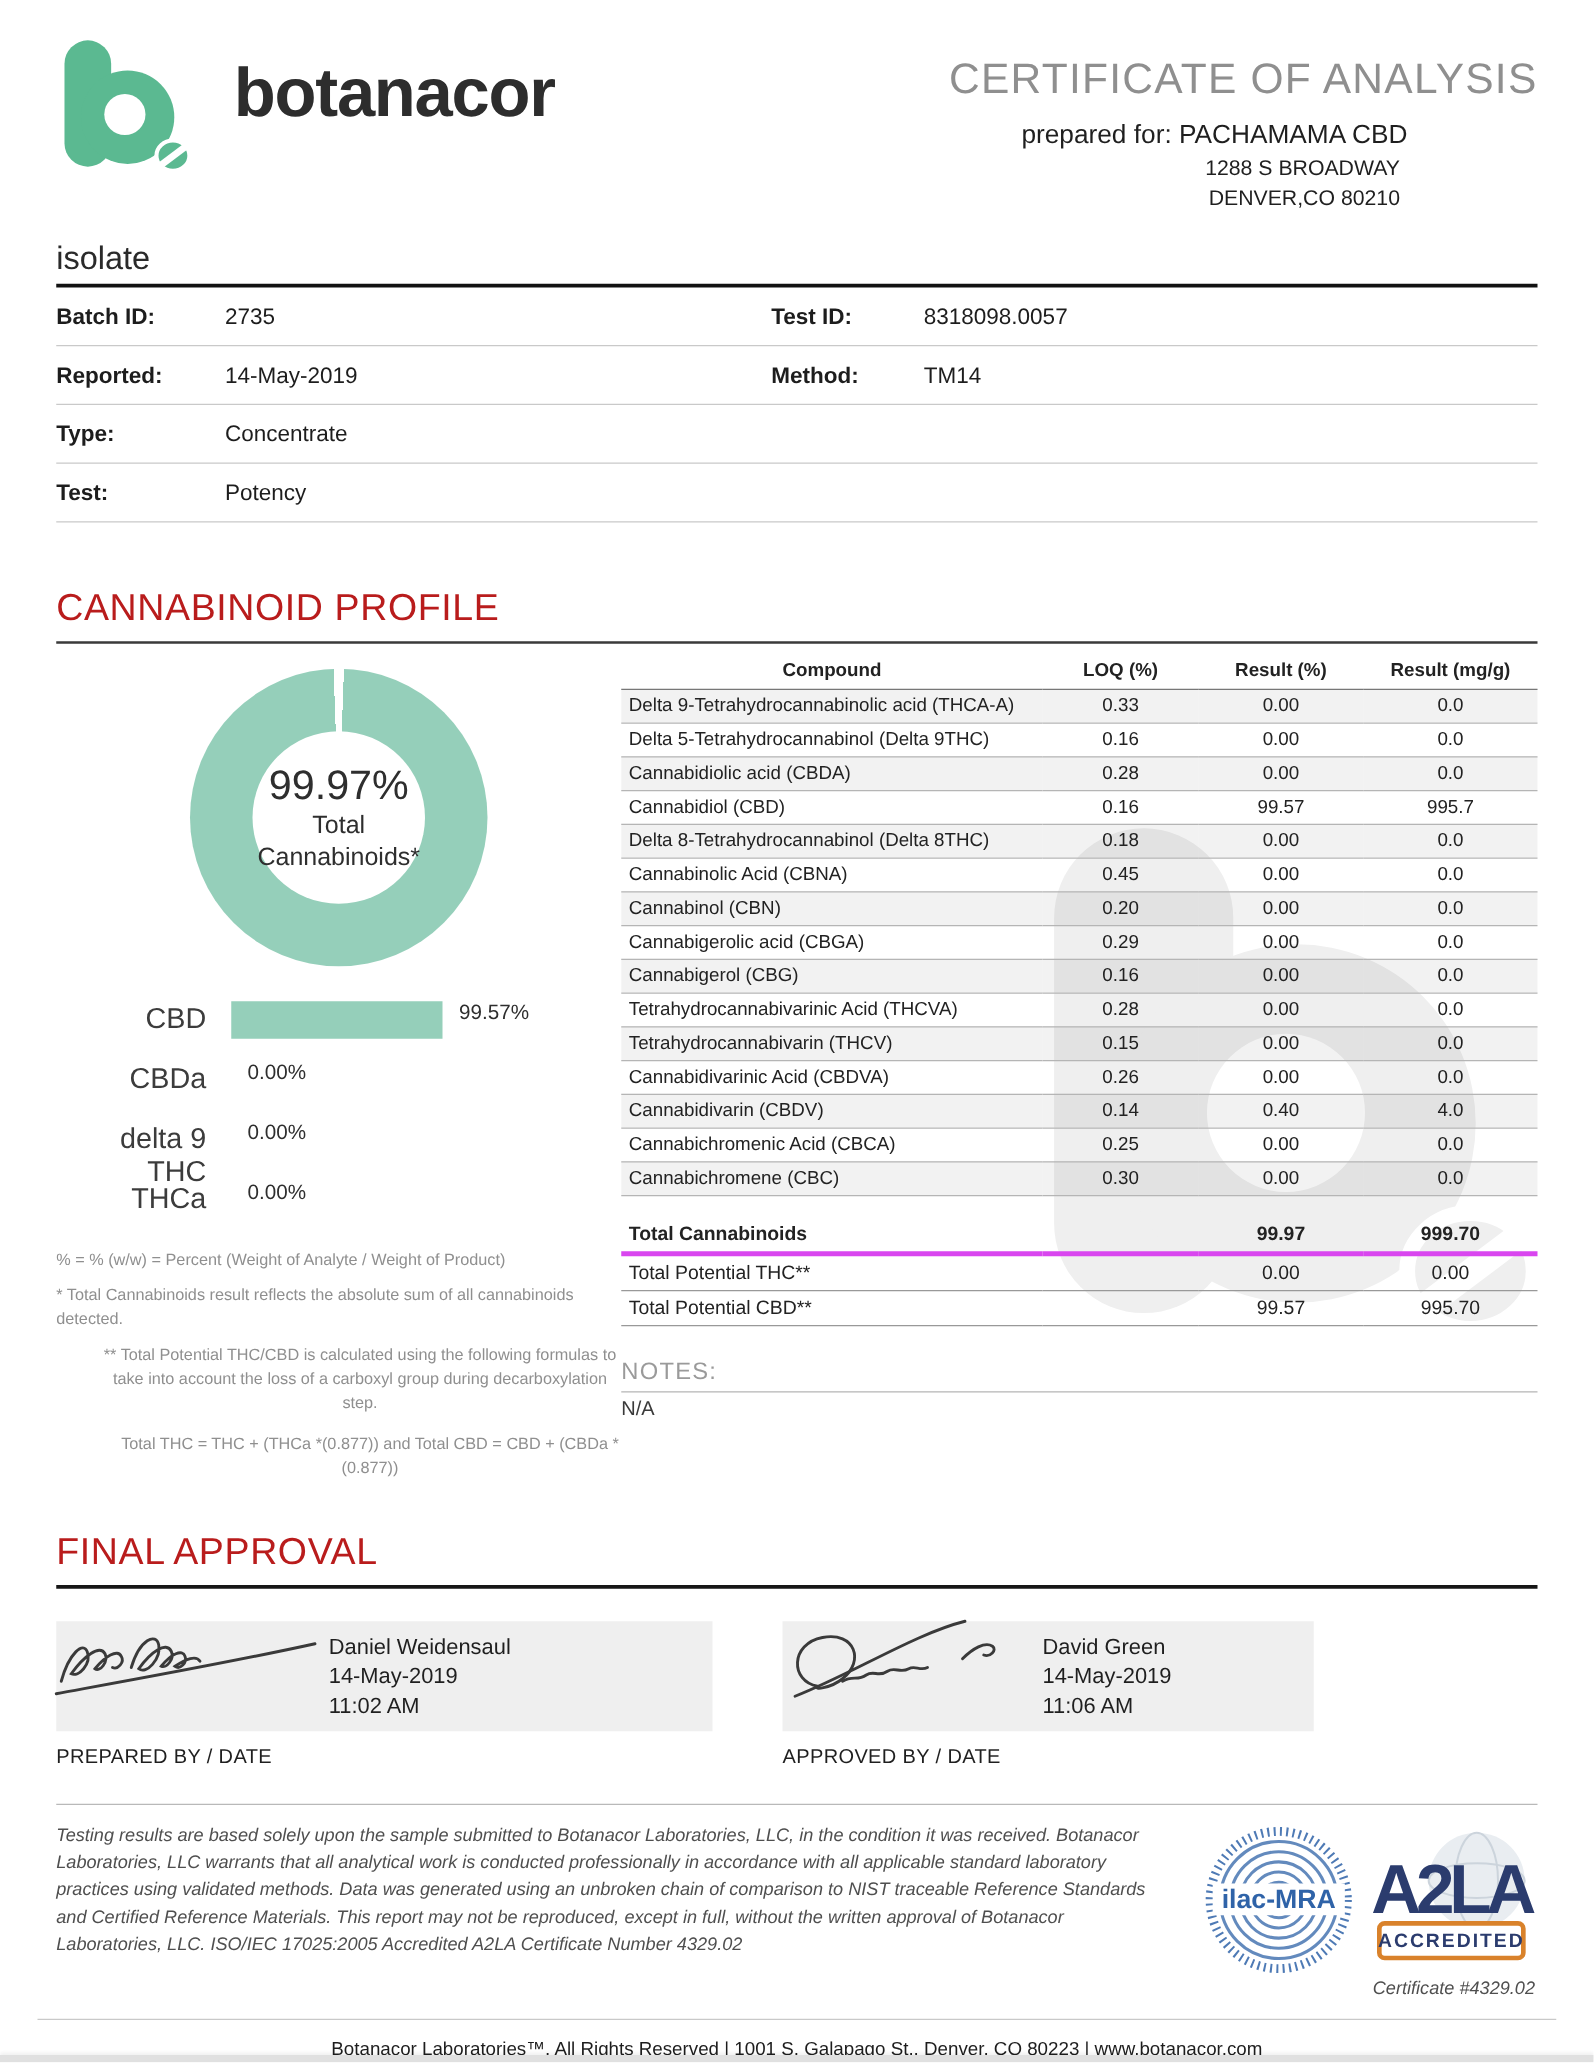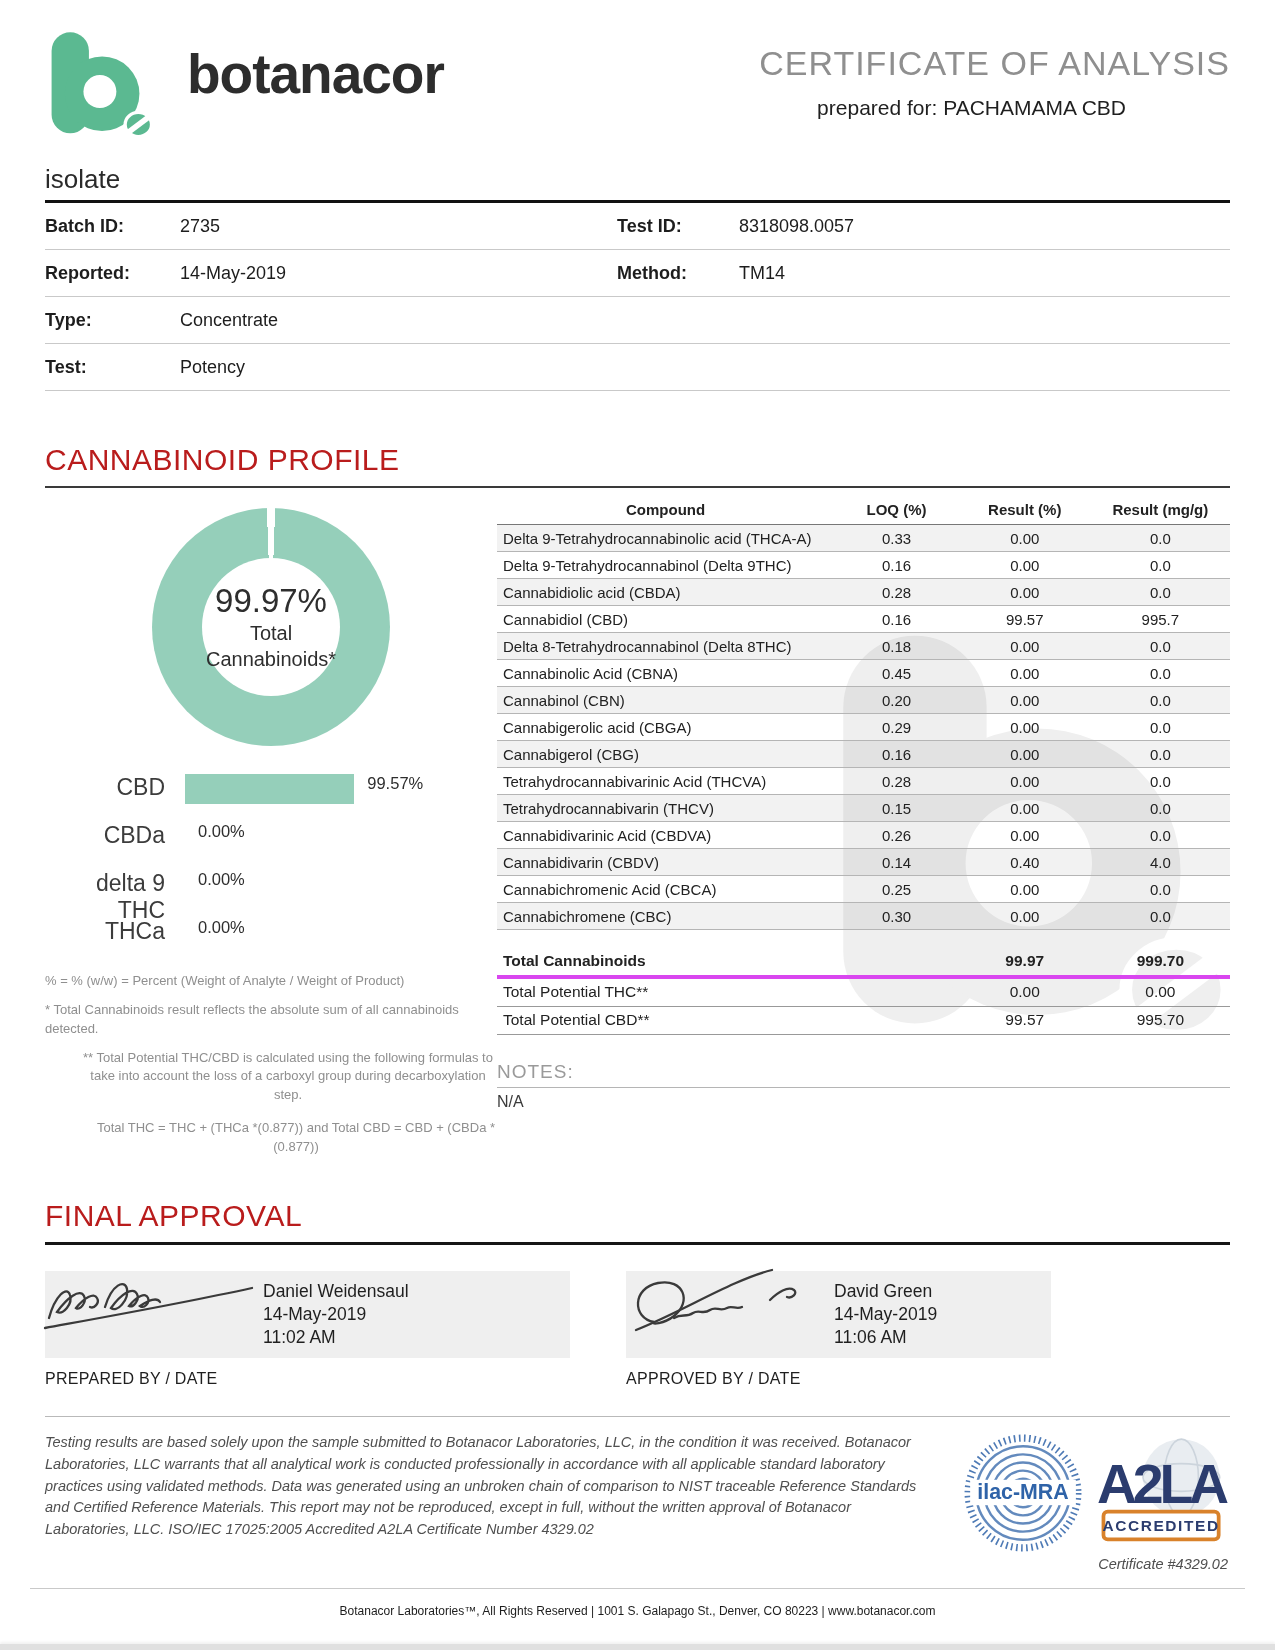--- a/index.html
+++ b/index.html
@@ -93,21 +93,21 @@
 
   .hr-light{border-top:1px solid #b9b9b9;margin:28px 45px 0;}
 
   
   .bottom{display:flex;margin:15px 45px 0;}
   .disclaimer{flex:1;font-style:italic;font-size:14.5px;line-height:1.5;color:#4f4f4f;padding-right:16px;}
   .logos{width:296px;}
   .logo-row{display:flex;align-items:center;justify-content:flex-end;gap:4px;}
   .cert-no{font-style:italic;font-size:14.5px;color:#4f4f4f;margin-top:2px;text-align:right;padding-right:2px;}
 
-  .footer{border-top:1px solid #c9c9c9;margin:16px 30px 0;padding-top:15px;text-align:center;font-size:12px;color:#1d1d1d;}
+  .footer{border-top:1px solid #c9c9c9;margin:16px 30px 0;padding-top:15px;text-align:center;font-size:15px;color:#1d1d1d;}
 
   .bottom-bar{position:absolute;left:0;right:0;bottom:0;height:6px;background:#e0e0e0;box-shadow:0 -2px 3px rgba(0,0,0,.06);}
 </style>
 </head>
 <body>
 
 <div class="page">
 
   <div class="header">
     <div class="logo-block">
@@ -118,20 +118,24 @@
         </g>
         <circle cx="50" cy="58" r="15" fill="#ffffff"></circle>
         <ellipse cx="85" cy="88" rx="12" ry="11" style="fill:var(--brand-green)" stroke="#ffffff" stroke-width="3"></ellipse>
         <line x1="72" y1="98" x2="96" y2="80" stroke="#ffffff" stroke-width="5"></line>
       </svg>
       <div class="brand-name">botanacor</div>
     </div>
     <div class="coa">
       <div class="coa-title">CERTIFICATE OF ANALYSIS</div>
       <div class="prep-line">prepared for: PACHAMAMA CBD</div>
+      <div class="addr">
+        <div>1288 S BROADWAY</div>
+        <div>DENVER,CO 80210</div>
+      </div>
     </div>
   </div>
 
   <div class="sample-name">isolate</div>
   <div class="info-rows">
       <div class="info-row">
         <span class="l">Batch ID:</span>
         <span class="v">2735</span>
         <span class="l2">Test ID:</span>
         <span class="v2">8318098.0057</span>
@@ -223,21 +227,21 @@
             </tr>
           </thead>
         <tbody>
             <tr class="data">
               <td>Delta 9-Tetrahydrocannabinolic acid (THCA-A)</td>
               <td>0.33</td>
               <td>0.00</td>
               <td>0.0</td>
             </tr>
             <tr class="data">
-              <td>Delta 9-Tetrahydrocannabinol  (Delta 9THC)</td>
+              <td>Delta 5-Tetrahydrocannabinol  (Delta 9THC)</td>
               <td>0.16</td>
               <td>0.00</td>
               <td>0.0</td>
             </tr>
             <tr class="data">
               <td>Cannabidiolic acid  (CBDA)</td>
               <td>0.28</td>
               <td>0.00</td>
               <td>0.0</td>
             </tr>

